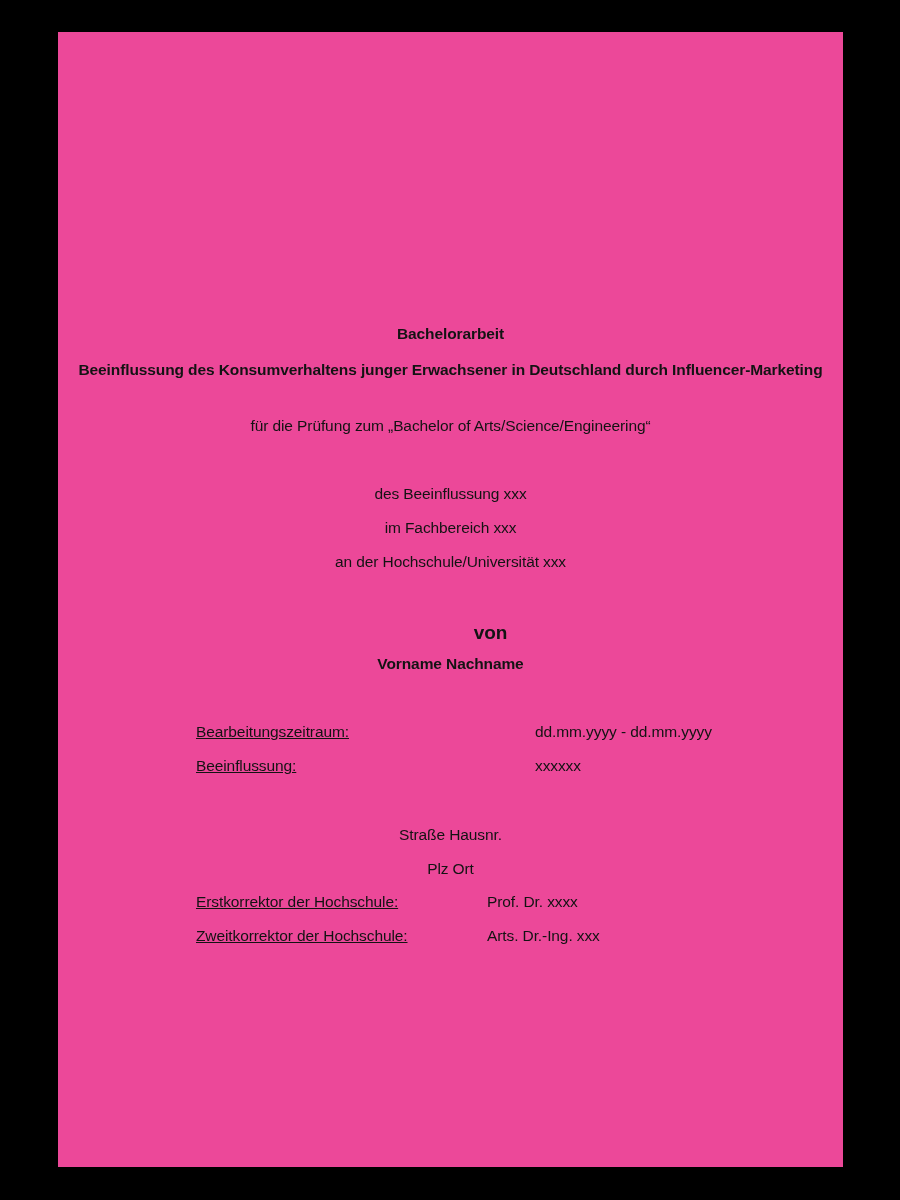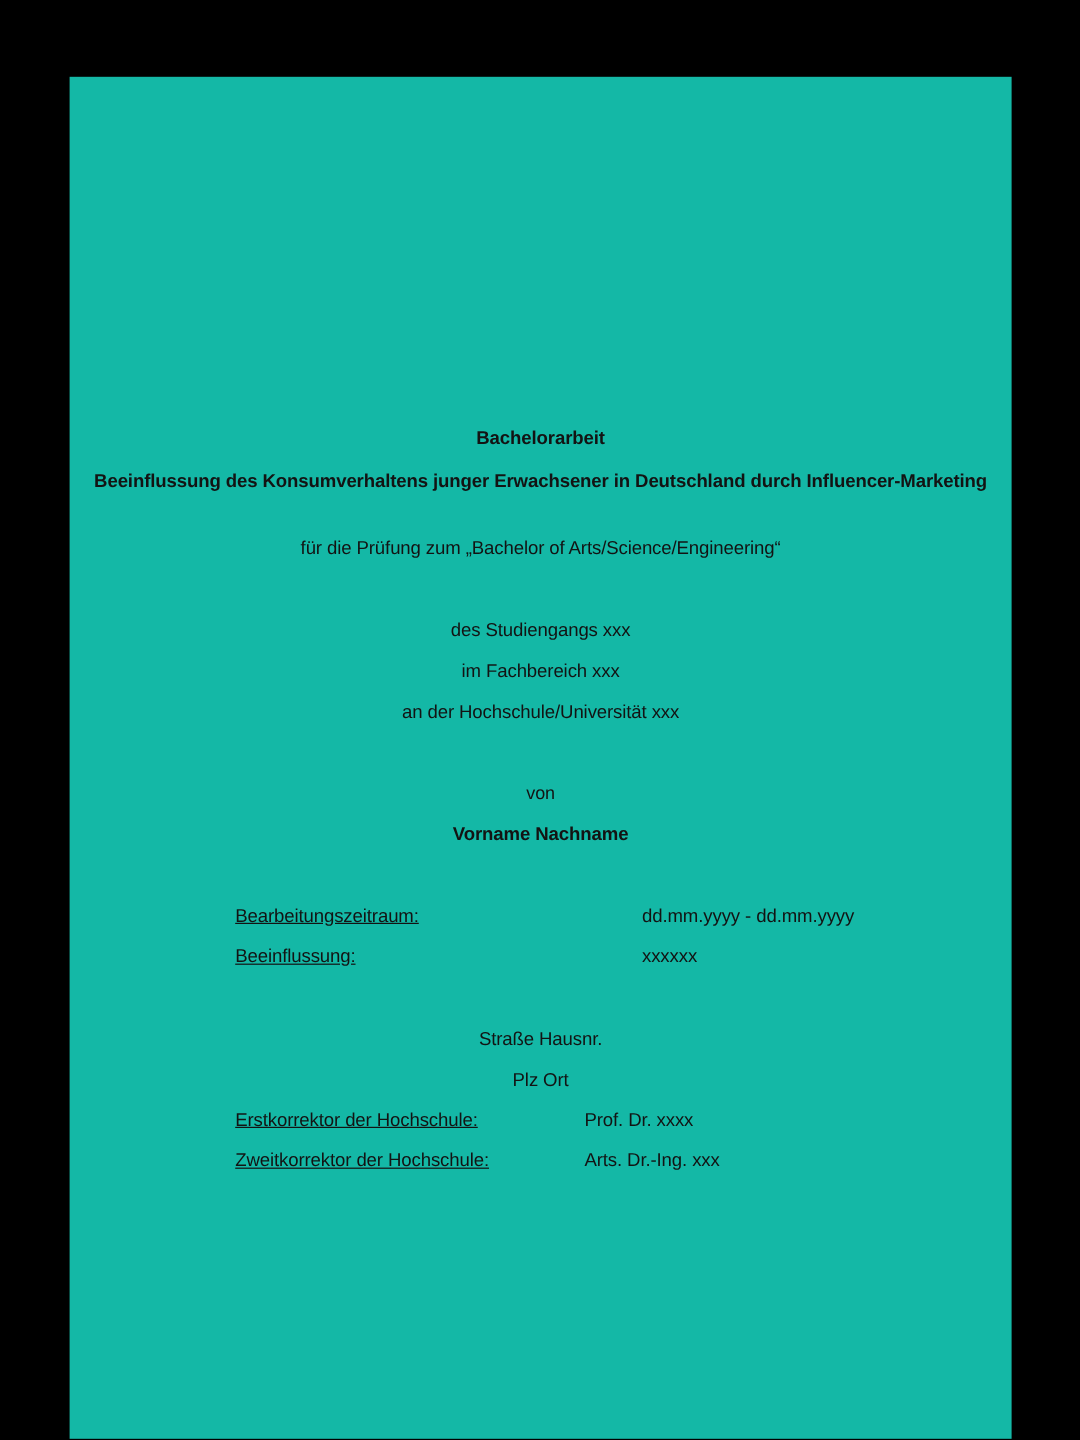--- a/index.html
+++ b/index.html
@@ -13,24 +13,23 @@
     overflow: hidden;
     font-family: "Liberation Sans", sans-serif;
   }
 
   #page {
     position: absolute;
     left: 58px;
     top: 32px;
     width: 785px;
     height: 1135px;
-    background: #14b8a6;
+    background: #ec4899;
     color: #131313;
     box-sizing: border-box;
-    margin-top: 32px;
   }
 
   
   .centered {
     position: absolute;
     left: 0;
     width: 785px;
     text-align: center;
     line-height: 1.25;
   }
@@ -66,23 +65,24 @@
   .line-studiengang,
   .line-fachbereich,
   .line-hochschule {
     font-size: 15.5px;
     font-weight: normal;
     letter-spacing: -0.1px;
   }
 
   .line-von {
     top: 589px;
-    font-size: 15px;
-    font-weight: normal;
+    font-size: 19px;
+    font-weight: bold;
     letter-spacing: -0.1px;
+    padding-left: 40px;
   }
 
   .line-author {
     top: 622px;
     font-size: 15.5px;
     font-weight: bold;
     letter-spacing: -0.1px;
   }
 
   .line-street { top: 793px; }
@@ -134,21 +134,21 @@
 <body>
 
 <div id="page">
 
   <div class="centered doc-type">Bachelorarbeit</div>
 
   <div class="centered doc-title">Beeinflussung des Konsumverhaltens junger Erwachsener in Deutschland durch Influencer-Marketing</div>
 
   <div class="centered doc-exam">für die Prüfung zum „Bachelor of Arts/Science/Engineering“</div>
 
-  <div class="centered line-studiengang">des Studiengangs xxx</div>
+  <div class="centered line-studiengang">des Beeinflussung xxx</div>
 
   <div class="centered line-fachbereich">im Fachbereich xxx</div>
 
   <div class="centered line-hochschule">an der Hochschule/Universität xxx</div>
 
   <div class="centered line-von">von</div>
 
   <div class="centered line-author">Vorname Nachname</div>
 
   <div class="meta-row group-a row-zeitraum">

